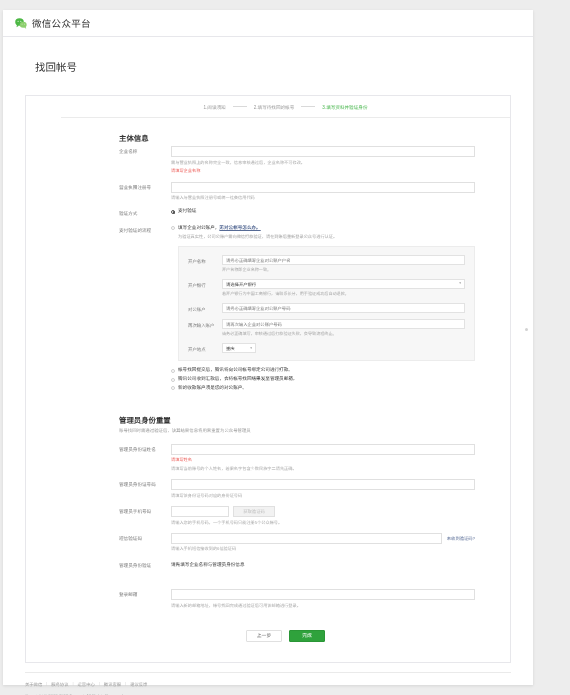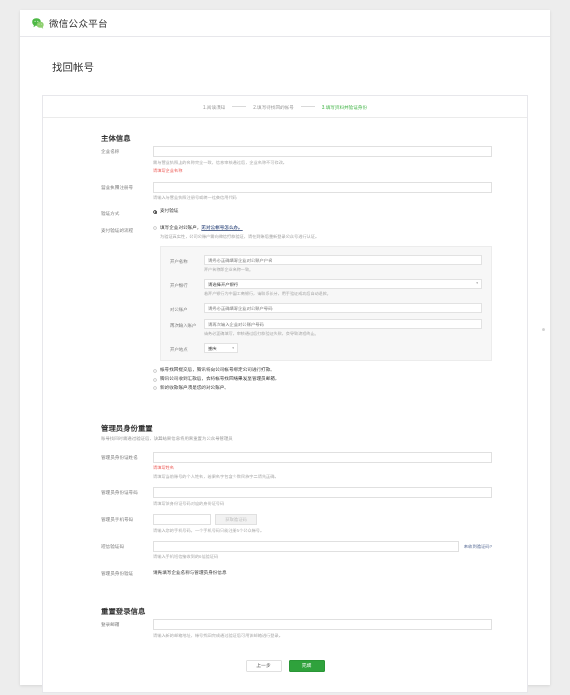--- a/index.html
+++ b/index.html
@@ -12,21 +12,21 @@
     -webkit-font-smoothing: antialiased;
   }
   .page {
     width: 570px; height: 695px;
     background: #ededed;
     position: relative;
     overflow: hidden;
   }
   .shell {
     position: absolute;
-    left: 20px; top: 10px;
+    left: 3px; top: 10px;
     width: 530px; height: 675px;
     background: #ffffff;
     box-shadow: 0 1px 3px rgba(0,0,0,0.10);
   }
 
   
   .topbar {
     height: 27px;
     border-bottom: 1px solid #e7e7eb;
     display: flex;
@@ -58,20 +58,21 @@
     color: #353535;
     font-weight: normal;
     margin: 10px;
   }
 
   
   .card {
     margin: 0 22px;
     background: #fff;
     border: 1px solid #e7e7eb;
+    padding-left: 35px;
   }
 
   
   .steps {
     height: 22px;
     border-bottom: 1px solid #ebebeb;
     display: flex;
     align-items: center;
     justify-content: center;
     gap: 7px;
@@ -100,21 +101,21 @@
     margin: 0 0 3px 0;
     padding-left: 58px;
   }
   .section-sub {
     font-size: 4.4px;
     color: #9a9a9a;
     padding-left: 58px;
     margin: 0 0 9px 0;
     line-height: 1.5;
   }
-  .section-title.spaced { margin-top: 8px; font-family: Liberation Serif, serif; }
+  .section-title.spaced { margin-top: 0; font-family: Liberation Serif, serif; }
   .sect-gap { height: 13px; }
 
   
   .row {
     display: flex;
     margin-bottom: 7px;
     padding-left: 58px;
   }
   .row-label {
     width: 52px;
@@ -549,21 +550,20 @@
 
         <div class="row">
           <div class="row-label">管理员身份验证</div>
           <div class="row-field">
             <div class="static-val">请先填写企业名称与管理员身份信息</div>
           </div>
         </div>
 
         <div class="sect-gap"></div>
 
-        <div class="section-title spaced">重置登录信息</div>
 
         <div class="row">
           <div class="row-label">登录邮箱</div>
           <div class="row-field">
             <input class="inp" type="text" style="">
             <div class="hint">请输入新的邮箱地址，帐号找回完成通过验证后可用该邮箱进行登录。</div>
           </div>
         </div>
 
         <div class="btn-bar">

